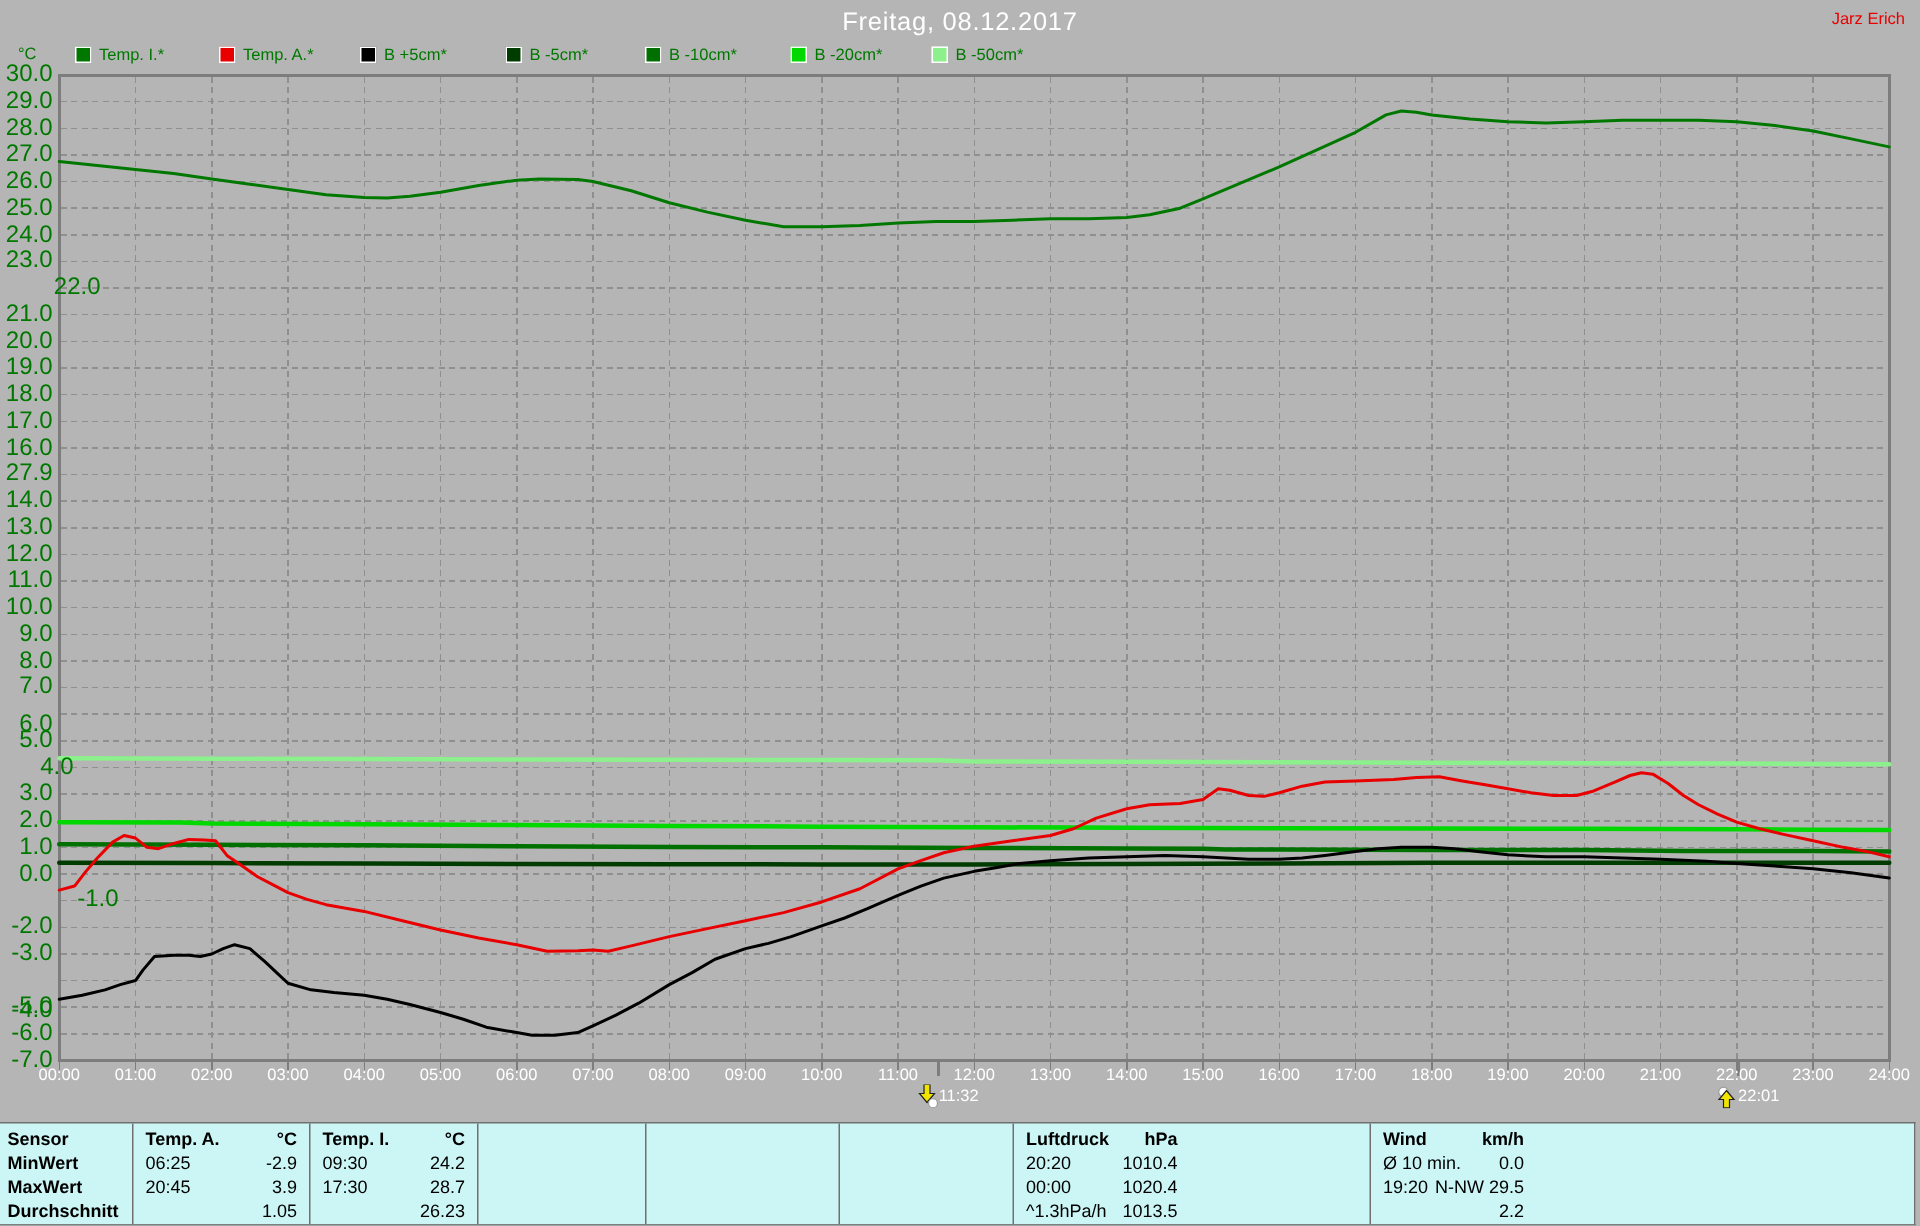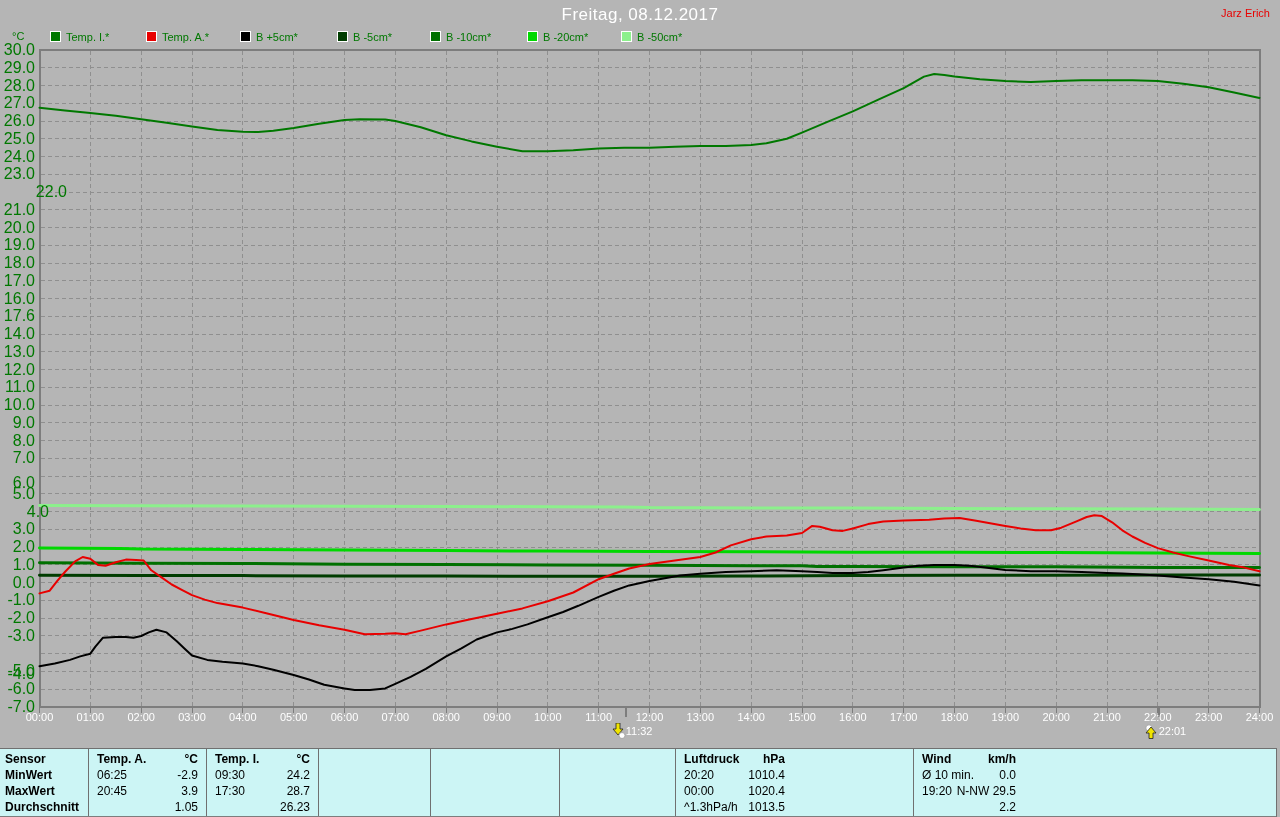--- a/index.html
+++ b/index.html
@@ -184,37 +184,37 @@
     <div class="y-tick" style="top: 132.784px;">25.0</div>
     <div class="y-tick" style="top: 150.541px;">24.0</div>
     <div class="y-tick" style="top: 168.297px;">23.0</div>
     <div class="y-tick" style="top: 186.054px; margin-left: 32px;">22.0</div>
     <div class="y-tick" style="top: 203.811px;">21.0</div>
     <div class="y-tick" style="top: 221.568px;">20.0</div>
     <div class="y-tick" style="top: 239.324px;">19.0</div>
     <div class="y-tick" style="top: 257.081px;">18.0</div>
     <div class="y-tick" style="top: 274.838px;">17.0</div>
     <div class="y-tick" style="top: 292.595px;">16.0</div>
-    <div class="y-tick" style="top: 310.351px;">17.6</div>
+    <div class="y-tick" style="top: 310.351px;">27.9</div>
     <div class="y-tick" style="top: 328.108px;">14.0</div>
     <div class="y-tick" style="top: 345.865px;">13.0</div>
     <div class="y-tick" style="top: 363.622px;">12.0</div>
     <div class="y-tick" style="top: 381.378px;">11.0</div>
     <div class="y-tick" style="top: 399.135px;">10.0</div>
     <div class="y-tick" style="top: 416.892px;">9.0</div>
     <div class="y-tick" style="top: 434.649px;">8.0</div>
     <div class="y-tick" style="top: 452.405px;">7.0</div>
     <div class="y-tick" style="top: 477px;">6.0</div>
     <div class="y-tick" style="top: 487.919px;">5.0</div>
     <div class="y-tick" style="top: 505.676px; padding-left: 14px;">4.0</div>
     <div class="y-tick" style="top: 523.432px;">3.0</div>
     <div class="y-tick" style="top: 541.189px;">2.0</div>
     <div class="y-tick" style="top: 558.946px;">1.0</div>
     <div class="y-tick" style="top: 576.703px;">0.0</div>
-    <div class="y-tick" style="top: 594.459px;">-1.0</div>
+    <div class="y-tick" style="top: 594.459px; padding-left: 44px;">-1.0</div>
     <div class="y-tick" style="top: 612.216px;">-2.0</div>
     <div class="y-tick" style="top: 629.973px;">-3.0</div>
     <div class="y-tick" style="top: 668px;">-4.0</div>
     <div class="y-tick" style="top: 665.486px;">-5.0</div>
     <div class="y-tick" style="top: 683.243px;">-6.0</div>
     <div class="y-tick" style="top: 701px;">-7.0</div>
   </div>
 <div id="x-axis">
     <div class="x-tick" style="left: 15.5px;">00:00</div>
     <div class="x-tick" style="left: 66.3333px;">01:00</div>

